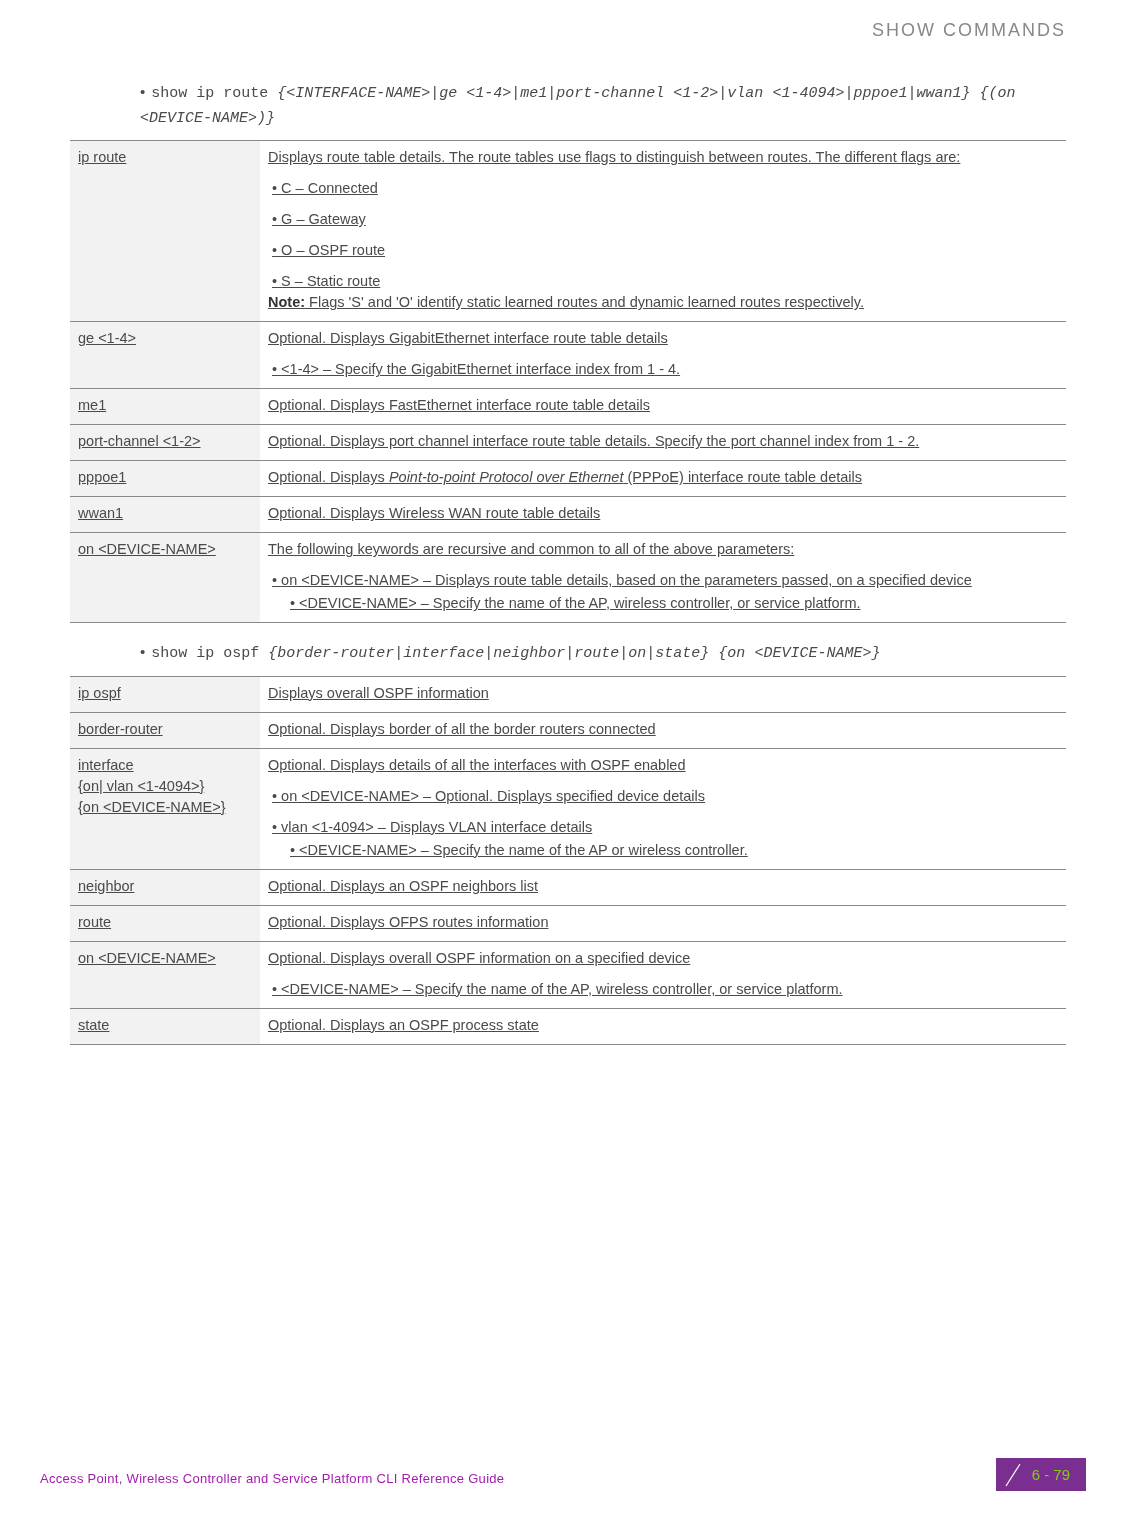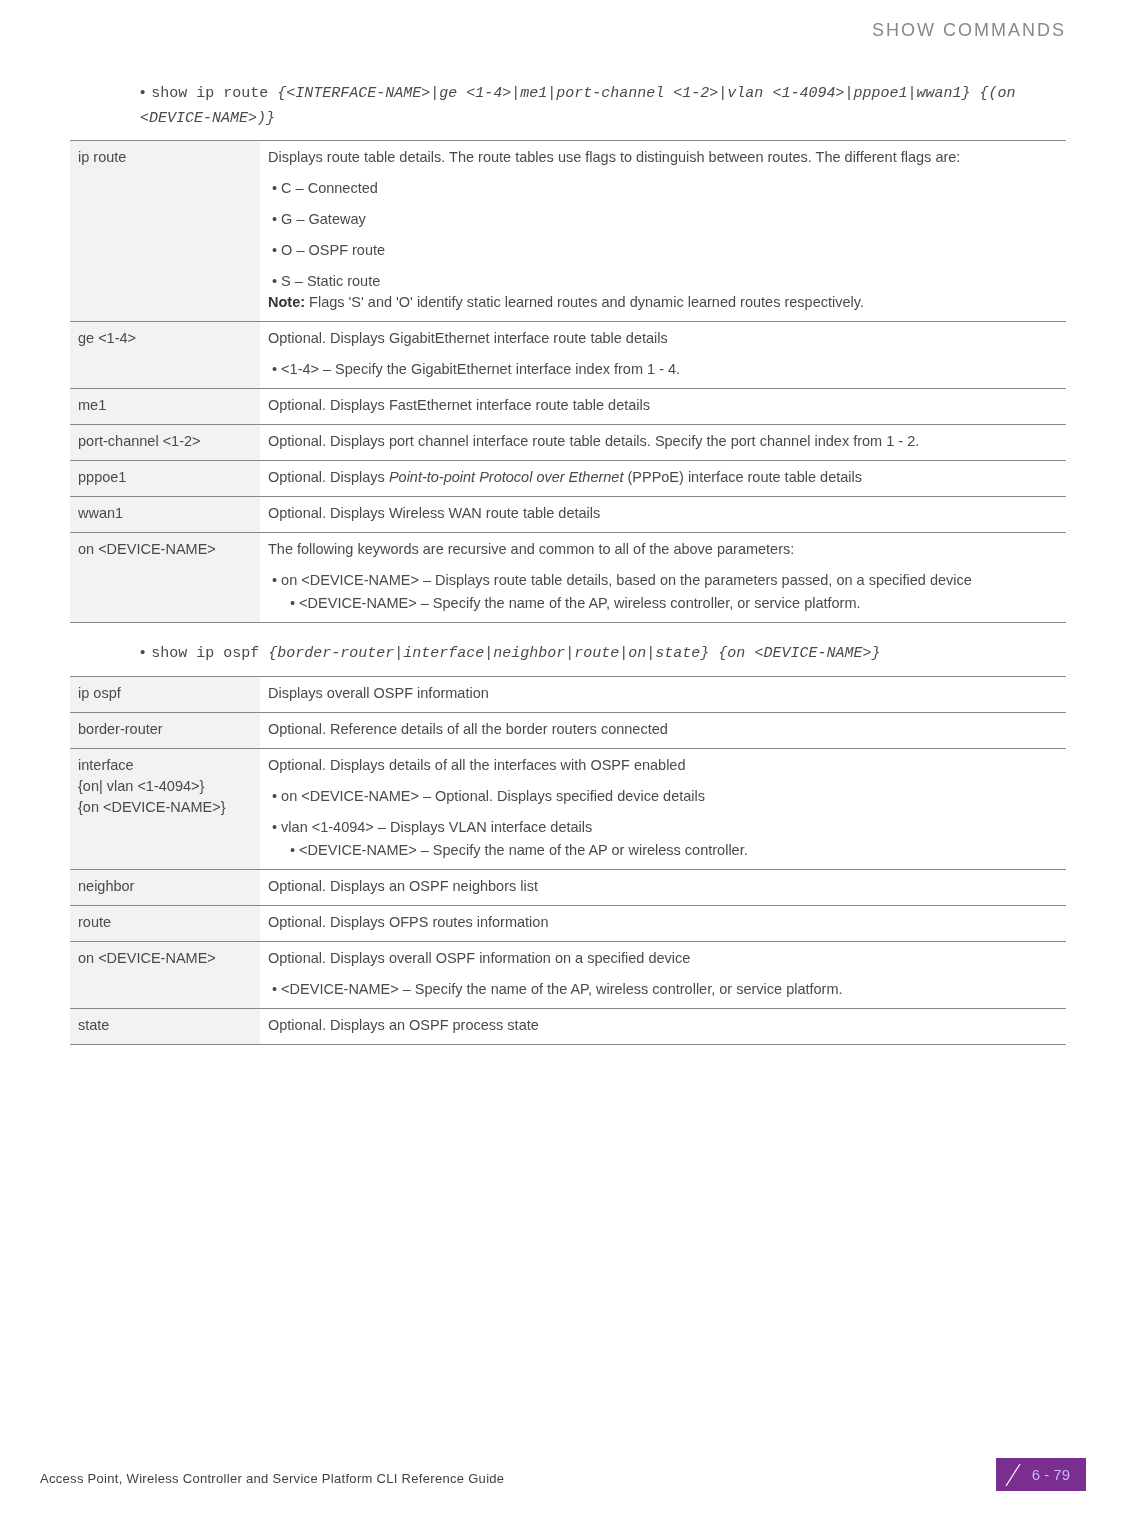--- a/index.html
+++ b/index.html
@@ -26,20 +26,21 @@
     font-size: 15px;
     line-height: 1.5;
   }
   .cmd-line .bullet { margin-right: 6px; }
   .cmd-fixed { font-family: "Courier New", monospace; }
   .cmd-italic { font-family: "Courier New", monospace; font-style: italic; }
   table {
     width: 100%;
     border-collapse: collapse;
     margin-bottom: 18px;
+    text-decoration: underline;
   }
   td {
     border-top: 1px solid #888;
     vertical-align: top;
     padding: 6px 8px 8px 8px;
     line-height: 1.45;
   }
   tr:last-child td { border-bottom: 1px solid #888; }
   td.param {
     width: 190px;
@@ -66,27 +67,27 @@
     bottom: 24px;
     left: 0;
     right: 0;
     padding: 0 40px;
     display: flex;
     align-items: center;
     justify-content: space-between;
   }
   .footer-text {
     font-size: 13px;
-    color: #404040;
+    color: #a21caf;
     letter-spacing: 0.3px;
     margin-top: 8px;
   }
   .page-badge {
     background: #7a2e8f;
-    color: #c4b5fd;
+    color: #84cc16;
     font-size: 15px;
     padding: 8px 16px 8px 36px;
     position: relative;
     min-width: 90px;
     text-align: right;
   }
   .page-badge svg {
     position: absolute;
     left: 6px;
     top: 50%;
@@ -160,21 +161,21 @@
 </div>
 
 <table>
 <tbody>
       <tr>
   <td class="param">ip ospf</td>
   <td>Displays overall OSPF information</td>
 </tr>
 <tr>
   <td class="param">border-router</td>
-  <td>Optional. Reference details of all the border routers connected</td>
+  <td>Optional. Displays border of all the border routers connected</td>
 </tr>
 <tr>
   <td class="param">
     <div>interface</div>
     <div>{on| vlan &lt;1-4094&gt;}</div>
     <div>{on &lt;DEVICE-NAME&gt;}</div>
   </td>
   <td>
     <div>Optional. Displays details of all the interfaces with OSPF enabled</div>
     <div class="sub-bullet">on &lt;DEVICE-NAME&gt; – Optional. Displays specified device details</div>

